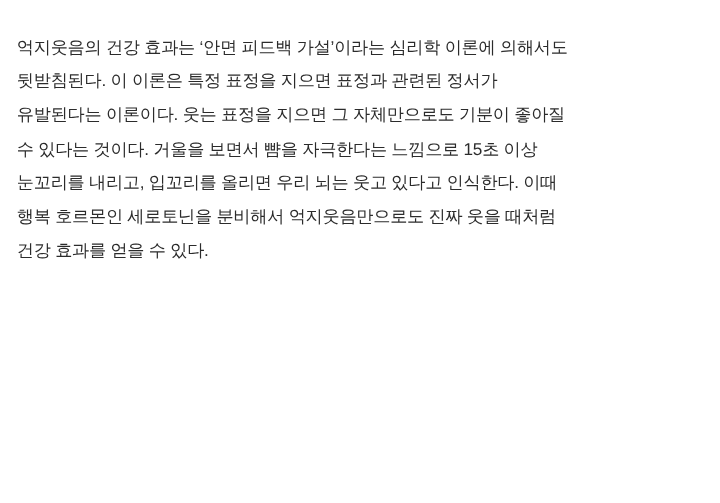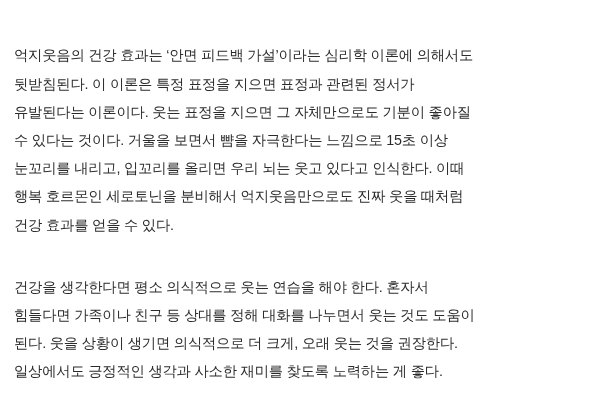--- a/index.html
+++ b/index.html
@@ -14,21 +14,20 @@
     overflow: hidden;
   }
   .page {
     box-sizing: border-box;
     width: 600px;
     height: 419px;
     background: #ffffff;
     padding: 26px 18px 18px 14px;
     display: flex;
     flex-direction: column;
-    justify-content: center;
   }
   .article {
     display: flex;
     flex-direction: column;
   }
   .para {
     color: #2b2b2b;
     font-size: 14.3px;
     line-height: 28.2px;
     letter-spacing: -0.2px;
@@ -47,18 +46,14 @@
 <div class="page">
   <div class="article">
     <p class="para">억지웃음의 건강 효과는 ‘안면 피드백 가설’이라는 심리학 이론에 의해서도
 뒷받침된다. 이 이론은 특정 표정을 지으면 표정과 관련된 정서가
 유발된다는 이론이다. 웃는 표정을 지으면 그 자체만으로도 기분이 좋아질
 수 있다는 것이다. 거울을 보면서 뺨을 자극한다는 느낌으로 15초 이상
 눈꼬리를 내리고, 입꼬리를 올리면 우리 뇌는 웃고 있다고 인식한다. 이때
 행복 호르몬인 세로토닌을 분비해서 억지웃음만으로도 진짜 웃을 때처럼
 건강 효과를 얻을 수 있다.</p>
     <div class="para-gap"></div>
-    <p class="para">건강을 생각한다면 평소 의식적으로 웃는 연습을 해야 한다. 혼자서
-힘들다면 가족이나 친구 등 상대를 정해 대화를 나누면서 웃는 것도 도움이
-된다. 웃을 상황이 생기면 의식적으로 더 크게, 오래 웃는 것을 권장한다.
-일상에서도 긍정적인 생각과 사소한 재미를 찾도록 노력하는 게 좋다.</p>
   </div>
 </div>
 
 </body></html>

